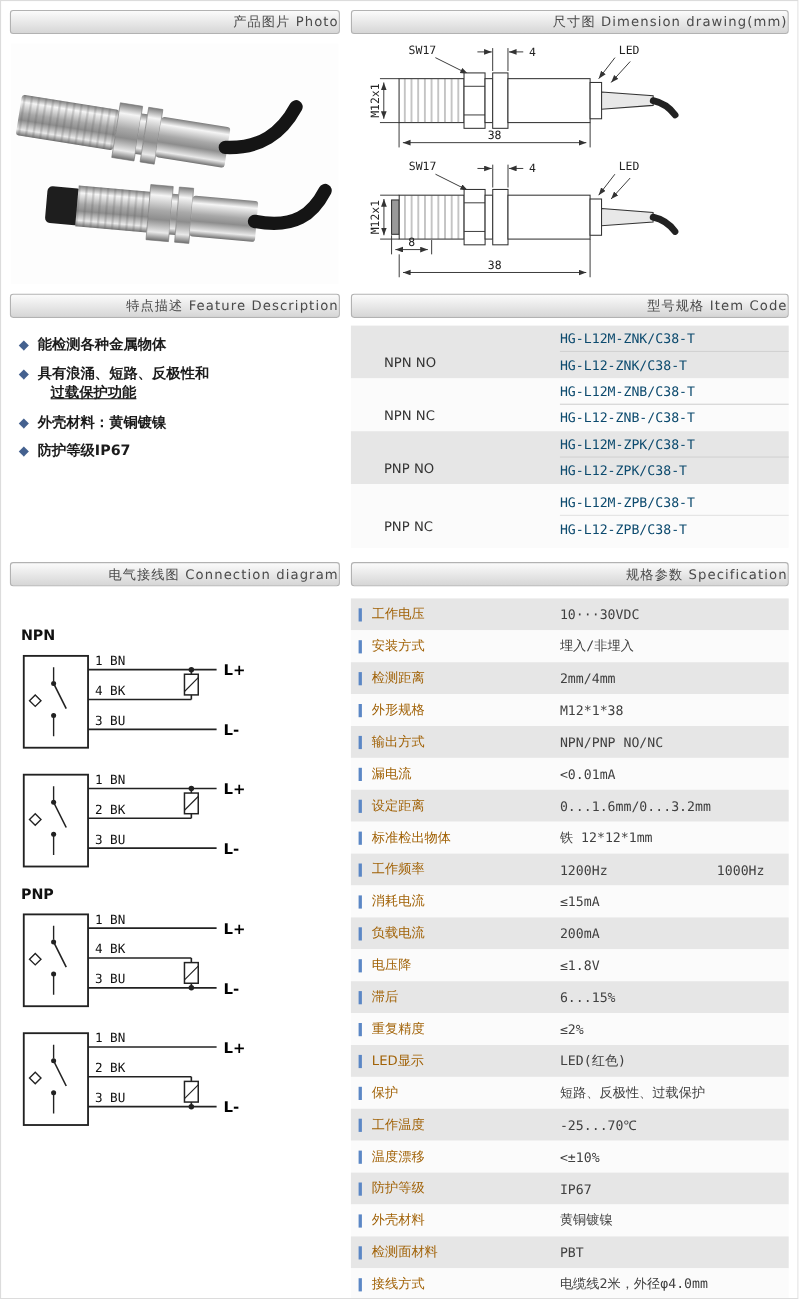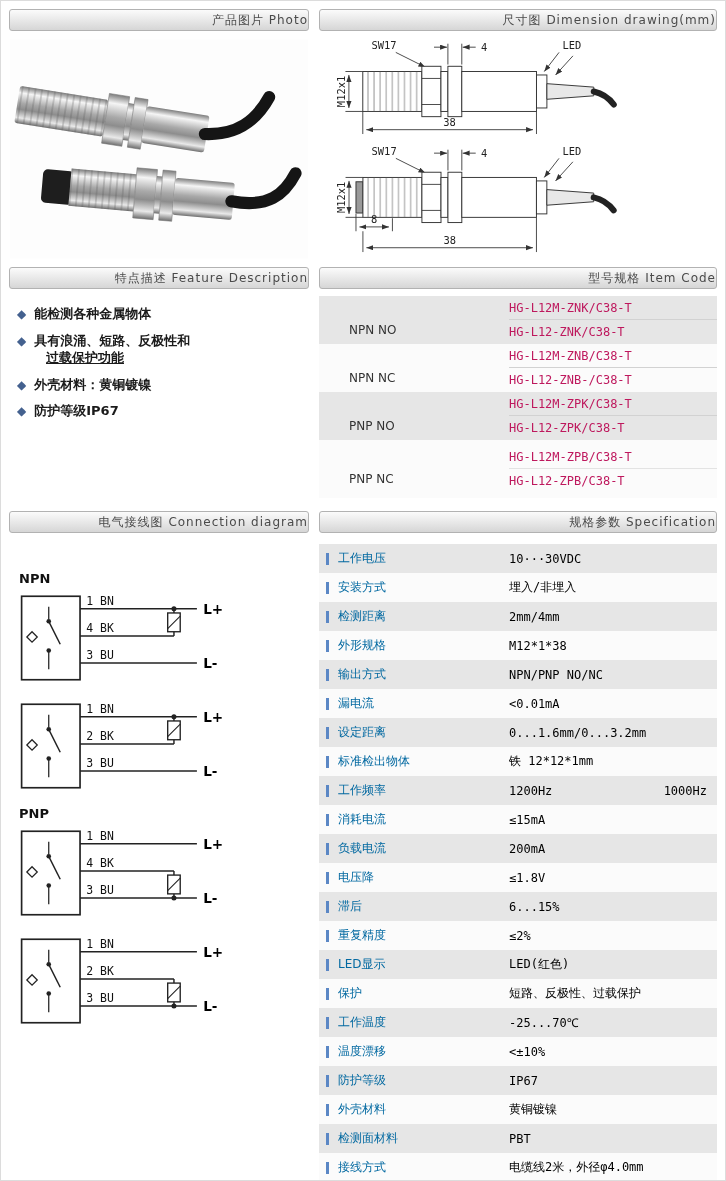--- a/index.html
+++ b/index.html
@@ -47,42 +47,42 @@
   .cont:empty { display:none; }
 
   
   .code-table { margin-top:7px; }
   .code-group { display:flex; min-height:48px; }
   .code-group:nth-child(odd) { background:#e6e6e6; }
   .code-group:nth-child(even) { background:#fbfbfb; }
   .code-group:last-child { min-height:58px; }
   .code-type { width:190px; flex:none; padding-left:30px; display:flex; align-items:center; color:#333;margin-top:20px; }
   .code-lines { flex:1; display:flex; flex-direction:column; justify-content:center; }
-  .code-line { height:24px; line-height:24px; font-family:"DejaVu Sans Mono", monospace; font-size:12px; color:#be185d; }
+  .code-line { height:24px; line-height:24px; font-family:"DejaVu Sans Mono", monospace; font-size:12px; color:#0c4a6e; }
   .code-line:first-child { border-bottom:1px solid #d2d2d2; }
   .code-group:last-child .code-line:first-child { border-bottom-color:#e3e3e3; }
 
   
   .conn-area { padding:34px 0 0 8px; }
   .conn-label { font-weight:bold; font-size:13px; color:#111; margin:4px 0 2px 2px; }
   .conn { display:block; margin:4px 0 12px 0; }
   .w { stroke:#222; stroke-width:1.4; fill:none; }
   .wl { font-size:11px; font-family:"DejaVu Sans Mono", monospace; fill:#111; }
   .tl { font-size:13px; font-weight:bold; font-family:"DejaVu Sans", sans-serif; fill:#000; }
 
   
   .spec-table { margin-top:11px; }
   .spec-row { display:flex; height:29px; align-items:center; }
   .spec-row:nth-child(odd) { background:#e6e6e6; }
   .spec-row:nth-child(even) { background:#fbfbfb; }
   .spec-label-cell { width:190px; flex:none; display:flex; align-items:center; }
   .mark { width:3px; height:12px; background:#5b87c5; margin:0 9px 0 7px; flex:none; }
-  .spec-label { color:#0369a1; }
-  .spec-value-cell { flex:1; display:flex; justify-content:space-between; padding-right:10px;
-                     font-family:"DejaVu Sans Mono", monospace; color:#000000; }
+  .spec-label { color:#a16207; }
+  .spec-value-cell { flex:1; display:flex; justify-content:space-between; padding-right:22px;
+                     font-family:"DejaVu Sans Mono", monospace; color:#404040; }
 </style>
 </head>
 <body>
 
 <svg width="0" height="0" style="position:absolute" aria-hidden="true">
   <defs>
     <marker id="ah" markerWidth="9" markerHeight="8" refX="8" refY="3" orient="auto-start-reverse" markerUnits="userSpaceOnUse">
       <path d="M0,0 L8,3 L0,6 Z" fill="#333"></path>
     </marker>
     <linearGradient id="metal" x1="0" y1="0" x2="0" y2="1">

